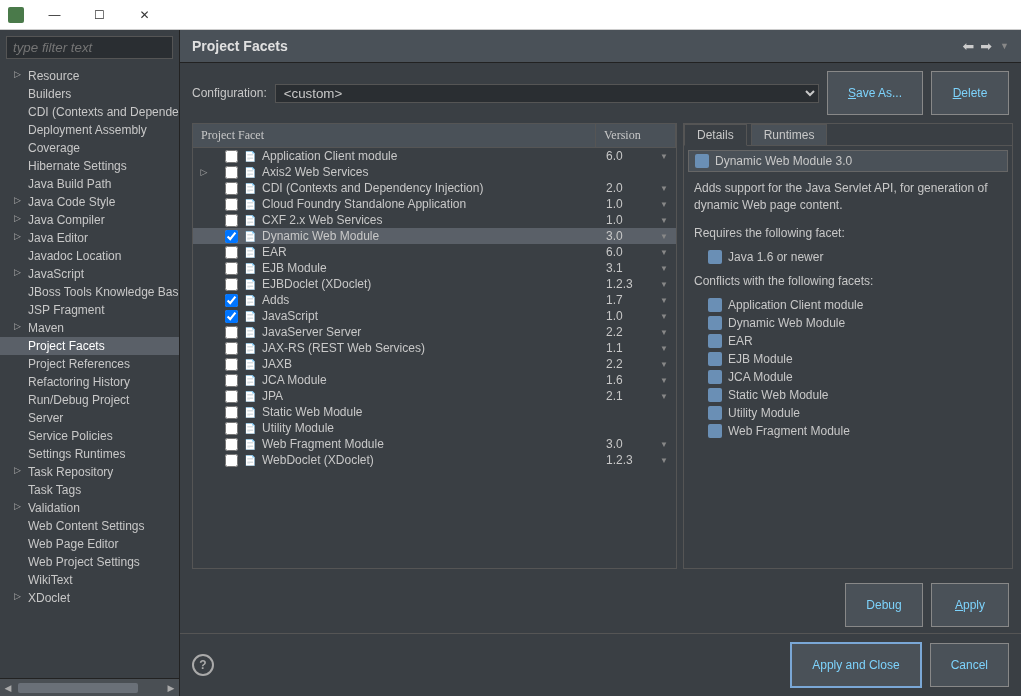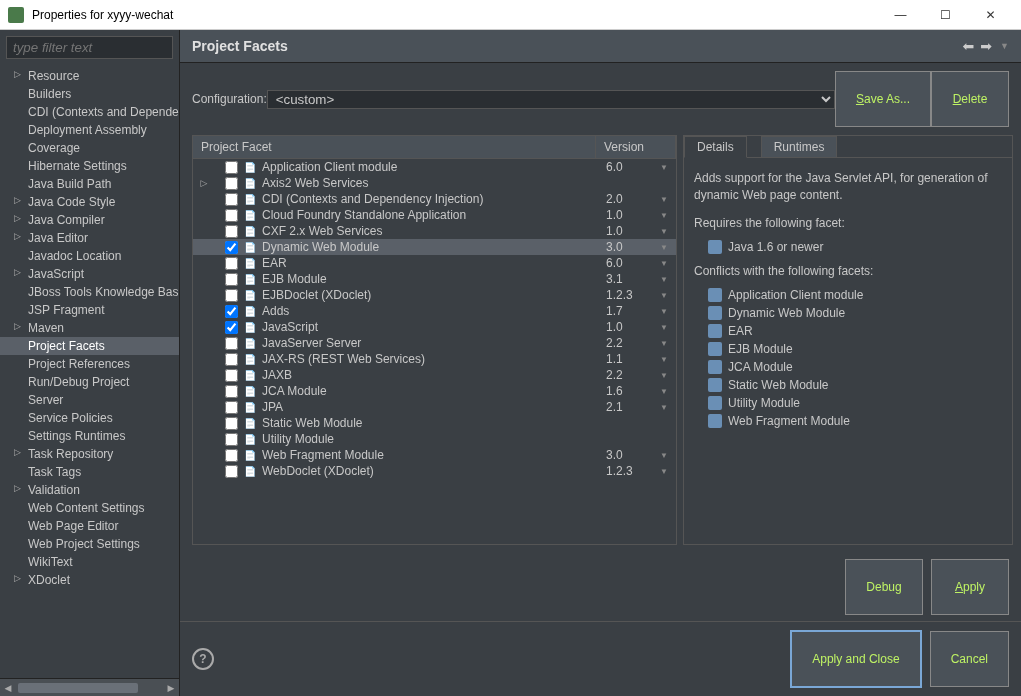--- a/index.html
+++ b/index.html
@@ -16,63 +16,62 @@
 .tree-item.has-children::before { content: "▷"; position: absolute; left: 14px; font-size: 9px; color: #aaa; }
 .tree-item.selected { background: #5a6068; color: #fff; }
 .hscroll { height: 18px; background: #4a4f54; border-top: 1px solid #222; display: flex; align-items: center; }
 .hscroll .thumb { width: 120px; height: 10px; background: #6a7078; margin-left: 2px; border-radius: 2px; }
 .hscroll .arrow { width: 16px; text-align: center; color: #aaa; font-size: 9px; }
 .content { flex: 1; display: flex; flex-direction: column; padding: 0; }
 .header { background: #4a5158; padding: 8px 12px; display: flex; align-items: center; border-bottom: 1px solid #222; }
 .header h2 { font-size: 14px; font-weight: bold; color: #e0e0e0; flex: 1; }
 .nav-arrow { margin-left: 6px; color: #ccc; font-size: 14px; }
 .nav-menu { margin-left: 8px; font-size: 9px; color: #888; }
-.config-row { display: flex; align-items: center; padding: 8px 12px; }
+.config-row { display: flex; align-items: center; padding: 8px 12px; gap: 8px; }
 .config-row label { color: #c8c8c8; }
 .config-row select { flex: 1; background: #2a2e32; color: #c8c8c8; border: 1px solid #555; padding: 0 4px; }
-.btn { background: #4a5158; border: 1px solid #888; color: #bef264; padding: 20px 20px; cursor: pointer; min-width: 78px; text-align: center; }
+.btn { background: #4a5158; border: 1px solid #888; color: #7dd3fc; padding: 14px 20px; cursor: pointer; min-width: 78px; text-align: center; }
 .btn .u { text-decoration: underline; }
 .panels { display: flex; flex: 1; gap: 6px; padding: 0 8px 8px 12px; min-height: 0; }
 .facet-panel { flex: 1; background: #3a3f44; border: 1px solid #555; display: flex; flex-direction: column; }
-.facet-head { display: flex; background: #4a5158; border-bottom: 1px solid #555; }
+.facet-head { display: flex; background: #4a5158; border-bottom: 1px solid #555; font-family: Liberation Serif, serif; }
 .facet-head .col { padding: 4px 8px; border-right: 1px solid #555; }
 .facet-head .col.name { flex: 1; }
 .facet-head .col.ver { width: 80px; }
 .facet-list { flex: 1; overflow-y: auto; }
 .facet-row { display: flex; align-items: center; padding: 1px 4px; }
 .facet-row.selected { background: #5a6068; }
 .facet-row .expander { width: 14px; text-align: center; font-size: 9px; color: #aaa; }
 .facet-row input[type=checkbox] { margin: 0 6px 0 0; }
 .facet-row .ficon { width: 14px; height: 14px; margin-right: 4px; display: inline-flex; align-items: center; justify-content: center; font-size: 10px; }
 .facet-row .fname { flex: 1; }
 .facet-row .fver { width: 50px; }
 .facet-row .fdrop { width: 16px; font-size: 8px; color: #888; text-align: center; }
 .detail-panel { width: 330px; background: #3a3f44; border: 1px solid #555; display: flex; flex-direction: column; }
 .tabs { display: flex; background: #3a3f44; }
-.tab { padding: 3px 12px; background: #4a5158; border: 1px solid #555; border-bottom: none; margin-right: 14px; cursor: pointer; }
+.tab { padding: 3px 12px; background: #4a5158; border: 1px solid #555; border-bottom: none; margin-right: 4px; cursor: pointer; }
 .tab.active { background: #3a3f44; border-bottom: 1px solid #3a3f44; position: relative; z-index: 1; }
 .detail-body { flex: 1; border-top: 1px solid #555; margin-top: -1px; padding: 4px; }
 .detail-title { background: #4a5158; padding: 3px 6px; display: flex; align-items: center; gap: 6px; border: 1px solid #666; }
 .detail-title .dicon { width: 14px; height: 14px; background: #6a8fb5; border-radius: 2px; }
 .detail-desc { padding: 8px 6px; line-height: 1.4; }
 .detail-section { padding: 4px 6px; }
 .detail-list { padding: 4px 6px; }
 .detail-list-item { display: flex; align-items: center; gap: 6px; padding: 2px 0 2px 14px; }
 .detail-list-item .licon { width: 14px; height: 14px; background: #6a8fb5; border-radius: 2px; display: inline-block; }
 .button-row { display: flex; justify-content: flex-end; padding: 6px 12px; gap: 8px; }
 .bottom-bar { display: flex; align-items: center; padding: 8px 12px; border-top: 1px solid #555; }
 .help-icon { width: 22px; height: 22px; border: 2px solid #aaa; border-radius: 50%; display: flex; align-items: center; justify-content: center; color: #aaa; font-weight: bold; margin-right: auto; }
 .btn.primary { border: 2px solid #7aa7d6; }
 </style>
 </head>
 <body>
 
 <div class="titlebar">
   <div class="icon"></div>
-  <div class="title">Properties for xyyy-wechat</div>
   <div class="ctrl">—</div>
   <div class="ctrl">☐</div>
   <div class="ctrl close">✕</div>
 </div>
 
 <div class="main">
   <div class="sidebar">
     <input class="filter" placeholder="type filter text" style="">
     <div class="tree" id="tree">
         <div class="tree-item has-children">Resource</div>
@@ -85,20 +84,21 @@
         <div class="tree-item has-children">Java Code Style</div>
         <div class="tree-item has-children">Java Compiler</div>
         <div class="tree-item has-children">Java Editor</div>
         <div class="tree-item">Javadoc Location</div>
         <div class="tree-item has-children">JavaScript</div>
         <div class="tree-item">JBoss Tools Knowledge Base</div>
         <div class="tree-item">JSP Fragment</div>
         <div class="tree-item has-children">Maven</div>
         <div class="tree-item selected">Project Facets</div>
         <div class="tree-item">Project References</div>
+        <div class="tree-item">Refactoring History</div>
         <div class="tree-item">Run/Debug Project</div>
         <div class="tree-item">Server</div>
         <div class="tree-item">Service Policies</div>
         <div class="tree-item">Settings Runtimes</div>
         <div class="tree-item has-children">Task Repository</div>
         <div class="tree-item">Task Tags</div>
         <div class="tree-item has-children">Validation</div>
         <div class="tree-item">Web Content Settings</div>
         <div class="tree-item">Web Page Editor</div>
         <div class="tree-item">Web Project Settings</div>
@@ -316,20 +316,24 @@
             </div>
           </div>
       </div>
 
       <div class="detail-panel">
         <div class="tabs">
           <div class="tab active">Details</div>
           <div class="tab"><span class="u">R</span>untimes</div>
         </div>
         <div class="detail-body">
+          <div class="detail-title">
+            <span class="dicon"></span>
+            <span>Dynamic Web Module 3.0</span>
+          </div>
           <div class="detail-desc">Adds support for the Java Servlet API, for generation of dynamic Web page content.</div>
           <div class="detail-section">Requires the following facet:</div>
           <div class="detail-list" id="requires-list">
               <div class="detail-list-item">
                 <span class="licon"></span>
                 <span>Java 1.6 or newer</span>
               </div>
             </div>
           <div class="detail-section">Conflicts with the following facets:</div>
           <div class="detail-list" id="conflicts-list">

